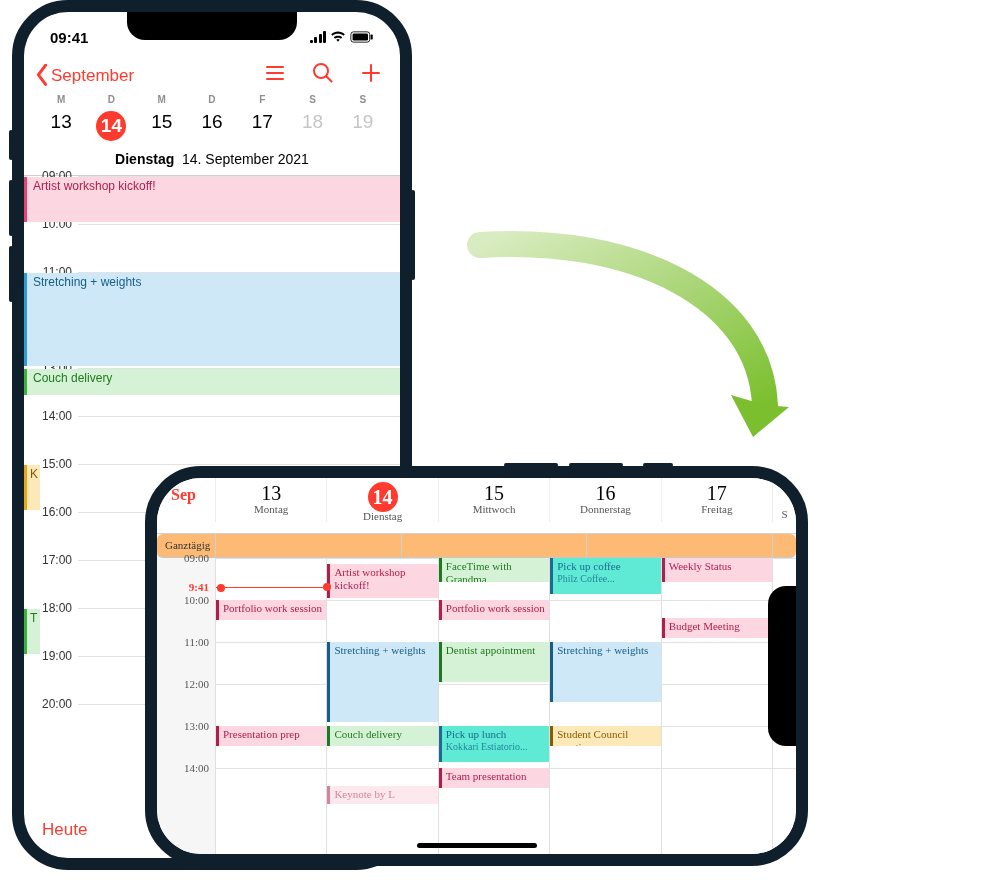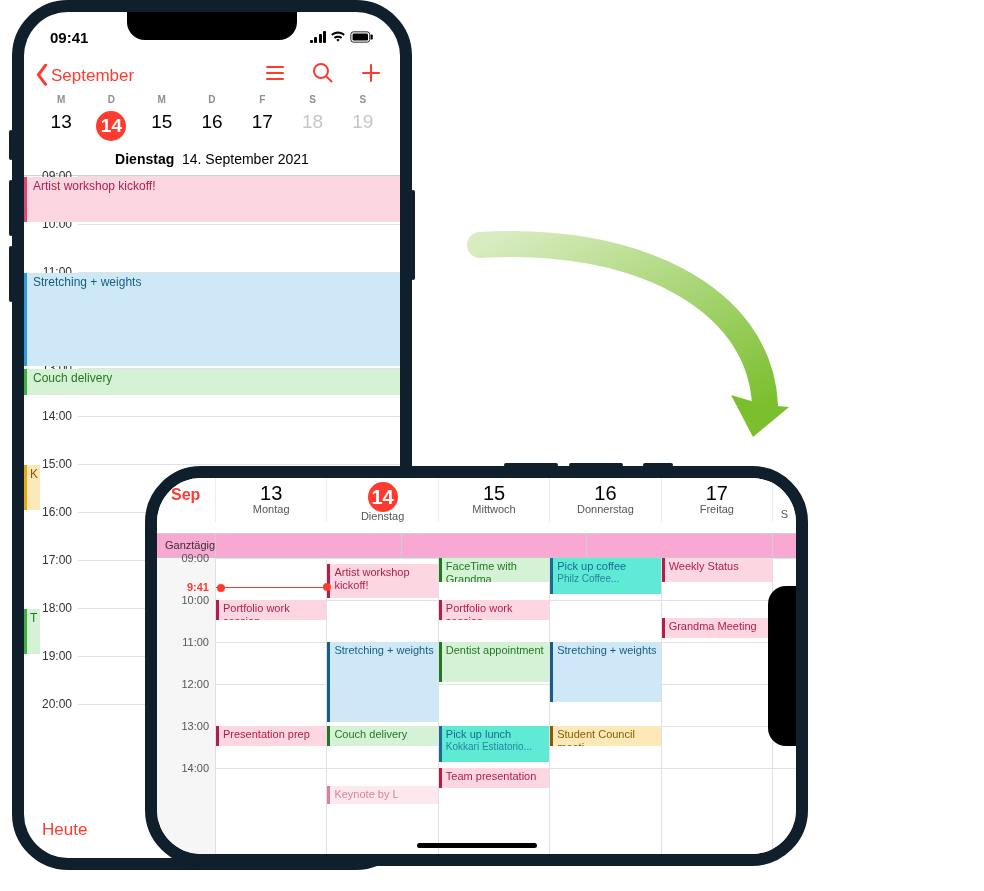--- a/index.html
+++ b/index.html
@@ -103,21 +103,21 @@
   .c-green { background:#d6f2d6; border-color:#3cb43c; color:#1f7a1f; }
   .c-yellow{ background:#fde9b8; border-color:#e6a817; color:#8a5a00; }
   .c-lblue { background:#5eead4; border-color:#49b4e6; color:#1a6a93;}
   .today-lbl {
     position:absolute; bottom:18px; left:18px;
     color:#ff3b30; font-size:17px;
   }
   
   .phone-land {
     position:absolute; left:145px; top:466px;
-    width:663px; height:400px;
+    width:663px; height:400px;font-family:Liberation Serif, serif;
   }
   .device-frame-l {
     position:absolute; inset:0;
     border-radius:56px; border:12px solid #0f1f2c;
     background:#000; box-shadow: inset 0 0 0 2px #43596b;
   }
   .screen-l {
     position:absolute; inset:12px; border-radius:44px;
     background:#f6f6f7; overflow:hidden;
   }
@@ -137,22 +137,22 @@
     padding-top:4px;
   }
   .hdrL .col .num { font-size:20px; }
   .hdrL .col .num.sel span{
     display:inline-block; width:30px; height:30px; line-height:30px;
     background:#ff3b30; color:#fff; border-radius:50%; font-weight:600;
   }
   .hdrL .col .dn { font-size:11px; color:#555; margin-top:-2px;}
   .hdrL .satcol { flex:0 0 24px; }
   .allday-row {
-    display:flex; height:24px; background:#f9a8d4;
-    border-bottom:1px solid #c7c7cb; font-size:11px;
+    display:flex; height:24px; background:#fdba74;
+    border-bottom:1px solid #c7c7cb; font-size:11px;border-radius:6px;
   }
   .allday-row .adlbl { width:58px; padding:5px 0 0 8px; color:#333;}
   .allday-row .cols { flex:1; display:flex; }
   .allday-row .col { flex:1; border-left:1px solid #cfcfd2; }
   .allday-row .satcol { flex:0 0 24px; }
   .allday-ev {
     height:100%; background:#cfe8f7; border-left:3px solid #49b4e6;
     padding:3px 4px; color:#155e86; font-size:11px;
   }
   .gridL {
@@ -434,21 +434,21 @@
             <div class="evL c-yellow" style="top: 168px; height: 20px;">Student Council meeti...</div>
           </div>
           <div class="daycol">
             <div class="hline" style="top: 0px;"></div>
             <div class="hline" style="top: 42px;"></div>
             <div class="hline" style="top: 84px;"></div>
             <div class="hline" style="top: 126px;"></div>
             <div class="hline" style="top: 168px;"></div>
             <div class="hline" style="top: 210px;"></div>
             <div class="evL c-pink" style="top: 0px; height: 24px;">Weekly Status</div>
-            <div class="evL c-pink" style="top: 60px; height: 20px;">Grandma Meeting</div>
+            <div class="evL c-pink" style="top: 60px; height: 20px;">Budget Meeting</div>
           </div>
           <div class="daycol sat">
             <div class="hline" style="top: 0px;"></div>
             <div class="hline" style="top: 42px;"></div>
             <div class="hline" style="top: 84px;"></div>
             <div class="hline" style="top: 126px;"></div>
             <div class="hline" style="top: 168px;"></div>
             <div class="hline" style="top: 210px;"></div>
             <div class="evL c-lblue" style="top: 42px; height: 80px;">Hik<span class="sub">Re 78 Ca Un</span></div>
             <div class="evL c-green" style="top: 142px; height: 20px;">Fa</div>

